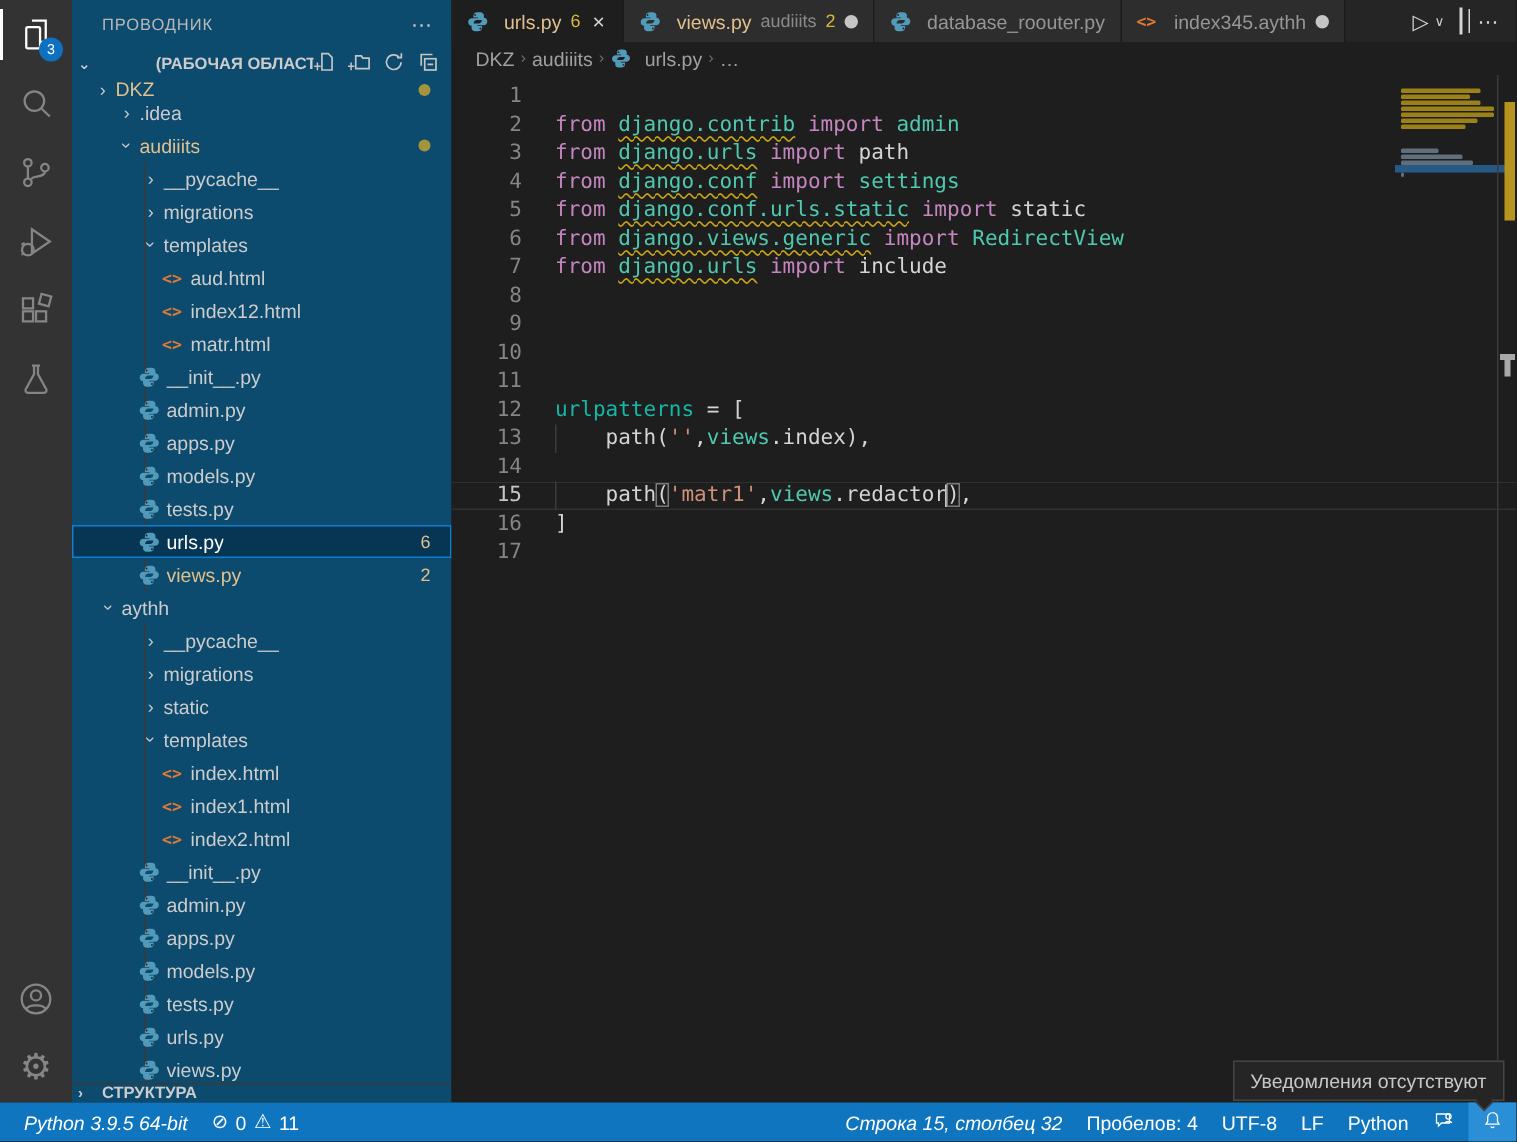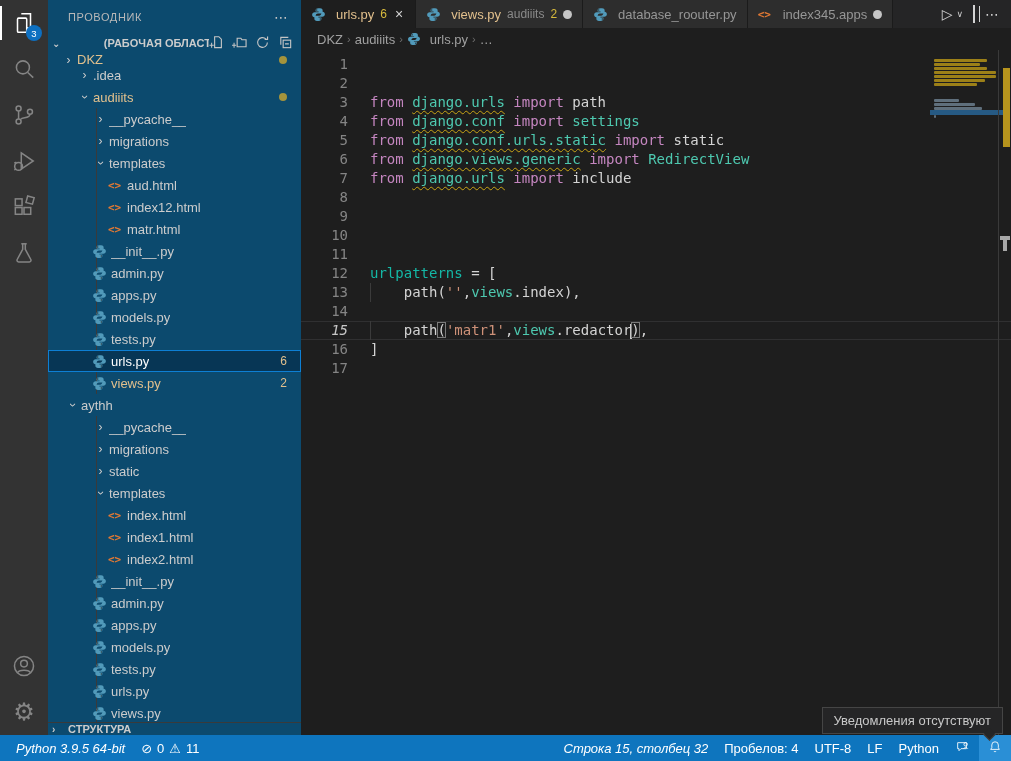--- a/index.html
+++ b/index.html
@@ -71,21 +71,21 @@
   .crumb { cursor:pointer; display:flex; align-items:center; gap:4px; }
   .crumb-sep { color:#6e6e6e; font-size:11px; }
   .breadcrumbs .ficon svg { width:14px; height:14px; }
 
   .editor { position:relative; flex:1; overflow:hidden; font-family:"DejaVu Sans Mono",monospace; font-size:14px; }
   .codepane { padding-top:5px; }
   .line { height:19px; line-height:19px; display:flex; white-space:pre; }
   .ln { width:47px; text-align:right; color:#858585; flex:none; }
   .lc { margin-left:22px; position:relative; color:#d4d4d4; }
   .line.cur { box-shadow:inset 0 1px 0 #303031, inset 0 -1px 0 #303031; }
-  .line.cur .ln { color:#c6c6c6;font-style:italic; }
+  .line.cur .ln { color:#c6c6c6; }
   .lc.g::before { content:""; position:absolute; left:0; top:0; bottom:0; width:1px; background:#3b3b3b; }
   .tk-k { color:#c586c0; } .tk-m { color:#4ec9b0; }
   .tk-w { color:#4ec9b0; text-decoration:underline wavy #c8a415 1px; text-underline-offset:3px; }
   .tk-s { color:#ce9178; } .tk-v { color:#14b8a6; } .tk-p { color:#d4d4d4; }
   .tk-bx { color:#d4d4d4; outline:1px solid #7a7a7a; outline-offset:-1px; }
   .tk-cur { display:inline-block; width:2px; height:15px; background:#c8c8c8; vertical-align:middle; margin:0 -1px; }
 
   .minimap { position:absolute; top:5px; right:13px; width:64px; cursor:pointer; }
   .mm-row { height:3px; margin-bottom:1px; position:relative; }
   .mm-bar { height:3px; border-radius:1px; }
@@ -489,21 +489,21 @@
                   <circle cx="6.1" cy="3.2" r=".7" fill="#252526"></circle>
                   <circle cx="9.9" cy="12.8" r=".7" fill="#252526"></circle>
                 </svg>
               </span>
               <span class="tab-label">database_roouter.py</span>
             </div>
             <div class="tab">
               <span class="ficon">
                 <span class="html-glyph">&lt;&gt;</span>
               </span>
-              <span class="tab-label">index345.apps</span>
+              <span class="tab-label">index345.aythh</span>
               <span class="tab-dirty"></span>
             </div>
           </div>
         <div class="editor-actions">
           <span class="ea">▷</span>
           <span class="ea small">∨</span>
           <span class="ea"><span class="split-ic"></span></span>
           <span class="ea">⋯</span>
         </div>
       </div>
@@ -528,21 +528,21 @@
             <span>urls.py</span>
           </span>
           <span class="crumb-sep">›</span>
           <span class="crumb">
             <span>…</span>
           </span>
         </div>
       <div class="editor">
         <div class="codepane" id="codelines">
             <div class="line"><span class="ln">1</span><span class="lc"></span></div>
-            <div class="line"><span class="ln">2</span></div>
+            <div class="line"><span class="ln">2</span><span class="lc"><span class="tk-k">from</span><span class="tk-p"> </span><span class="tk-w">django.contrib</span><span class="tk-p"> </span><span class="tk-k">import</span><span class="tk-p"> </span><span class="tk-m">admin</span></span></div>
             <div class="line"><span class="ln">3</span><span class="lc"><span class="tk-k">from</span><span class="tk-p"> </span><span class="tk-w">django.urls</span><span class="tk-p"> </span><span class="tk-k">import</span><span class="tk-p"> </span><span class="tk-p">path</span></span></div>
             <div class="line"><span class="ln">4</span><span class="lc"><span class="tk-k">from</span><span class="tk-p"> </span><span class="tk-w">django.conf</span><span class="tk-p"> </span><span class="tk-k">import</span><span class="tk-p"> </span><span class="tk-m">settings</span></span></div>
             <div class="line"><span class="ln">5</span><span class="lc"><span class="tk-k">from</span><span class="tk-p"> </span><span class="tk-w">django.conf.urls.static</span><span class="tk-p"> </span><span class="tk-k">import</span><span class="tk-p"> </span><span class="tk-p">static</span></span></div>
             <div class="line"><span class="ln">6</span><span class="lc"><span class="tk-k">from</span><span class="tk-p"> </span><span class="tk-w">django.views.generic</span><span class="tk-p"> </span><span class="tk-k">import</span><span class="tk-p"> </span><span class="tk-m">RedirectView</span></span></div>
             <div class="line"><span class="ln">7</span><span class="lc"><span class="tk-k">from</span><span class="tk-p"> </span><span class="tk-w">django.urls</span><span class="tk-p"> </span><span class="tk-k">import</span><span class="tk-p"> </span><span class="tk-p">include</span></span></div>
             <div class="line"><span class="ln">8</span></div>
             <div class="line"><span class="ln">9</span><span class="lc"></span></div>
             <div class="line"><span class="ln">10</span><span class="lc"></span></div>
             <div class="line"><span class="ln">11</span><span class="lc"></span></div>
             <div class="line"><span class="ln">12</span><span class="lc"><span class="tk-v">urlpatterns</span><span class="tk-p"> = [</span></span></div>

